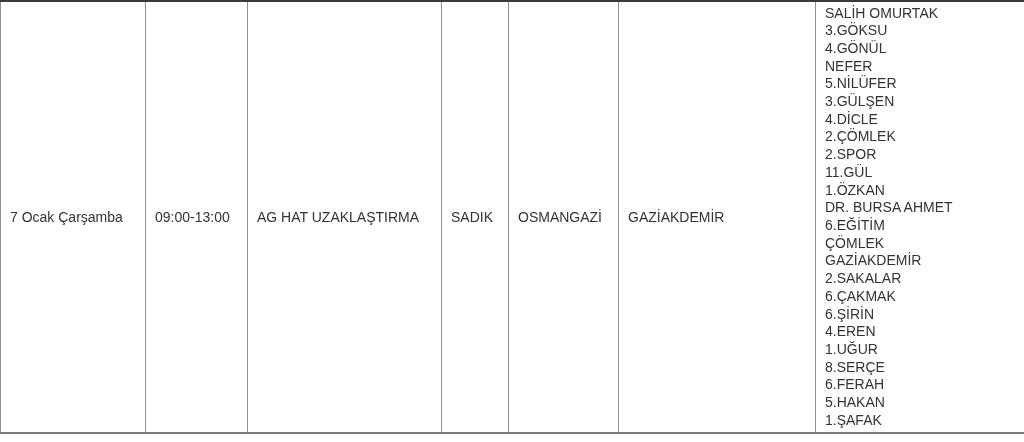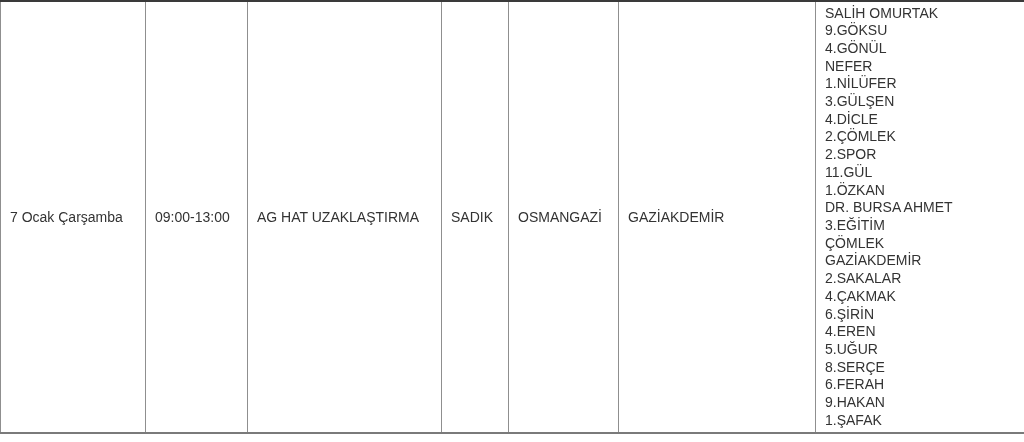--- a/index.html
+++ b/index.html
@@ -65,40 +65,40 @@
     <tr>
       <td>7 Ocak Çarşamba</td>
       <td>09:00-13:00</td>
       <td>AG HAT UZAKLAŞTIRMA</td>
       <td>SADIK</td>
       <td>OSMANGAZİ</td>
       <td>GAZİAKDEMİR</td>
       <td class="streets-cell">
         <div class="street-list">
             <div>SALİH OMURTAK</div>
-            <div>9.GÖKSU</div>
+            <div>3.GÖKSU</div>
             <div>4.GÖNÜL</div>
             <div>NEFER</div>
-            <div>1.NİLÜFER</div>
+            <div>5.NİLÜFER</div>
             <div>3.GÜLŞEN</div>
             <div>4.DİCLE</div>
             <div>2.ÇÖMLEK</div>
             <div>2.SPOR</div>
             <div>11.GÜL</div>
             <div>1.ÖZKAN</div>
             <div>DR. BURSA AHMET</div>
-            <div>3.EĞİTİM</div>
+            <div>6.EĞİTİM</div>
             <div>ÇÖMLEK</div>
             <div>GAZİAKDEMİR</div>
             <div>2.SAKALAR</div>
-            <div>4.ÇAKMAK</div>
+            <div>6.ÇAKMAK</div>
             <div>6.ŞİRİN</div>
             <div>4.EREN</div>
-            <div>5.UĞUR</div>
+            <div>1.UĞUR</div>
             <div>8.SERÇE</div>
             <div>6.FERAH</div>
-            <div>9.HAKAN</div>
+            <div>5.HAKAN</div>
             <div>1.ŞAFAK</div>
           </div>
       </td>
     </tr>
   </tbody>
 </table>
 
 </body></html>

